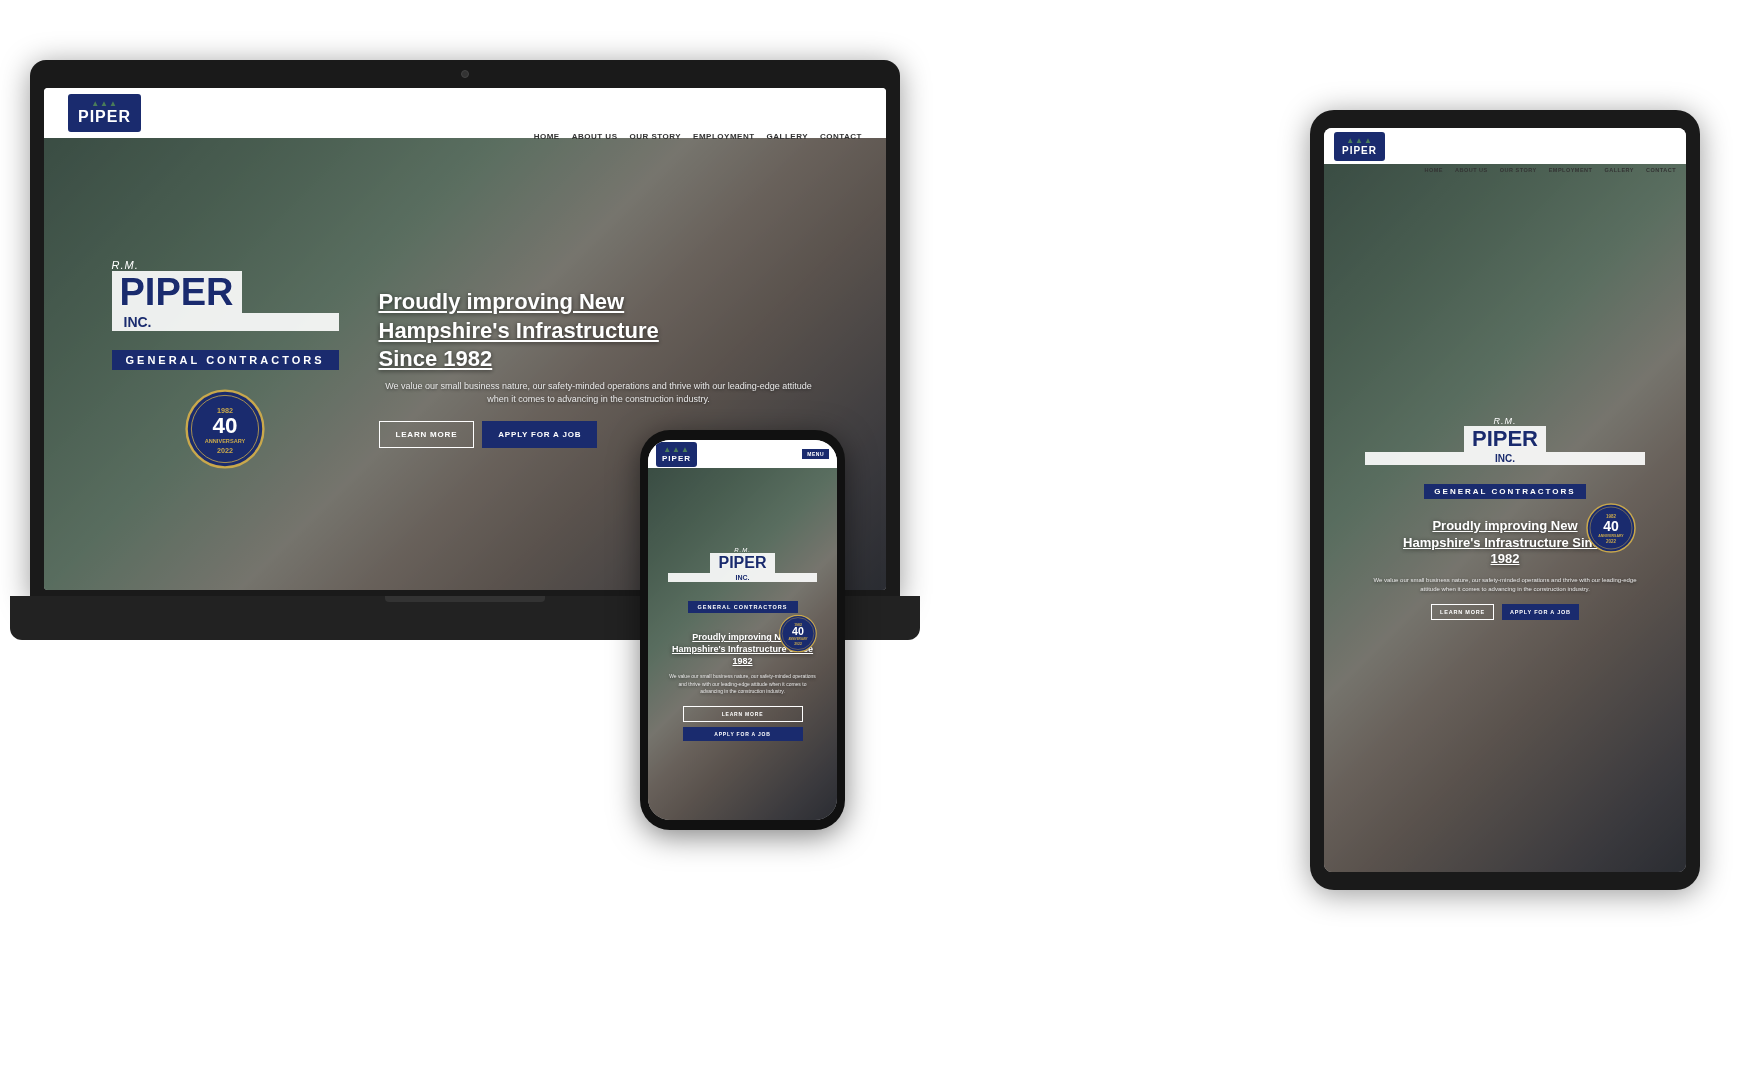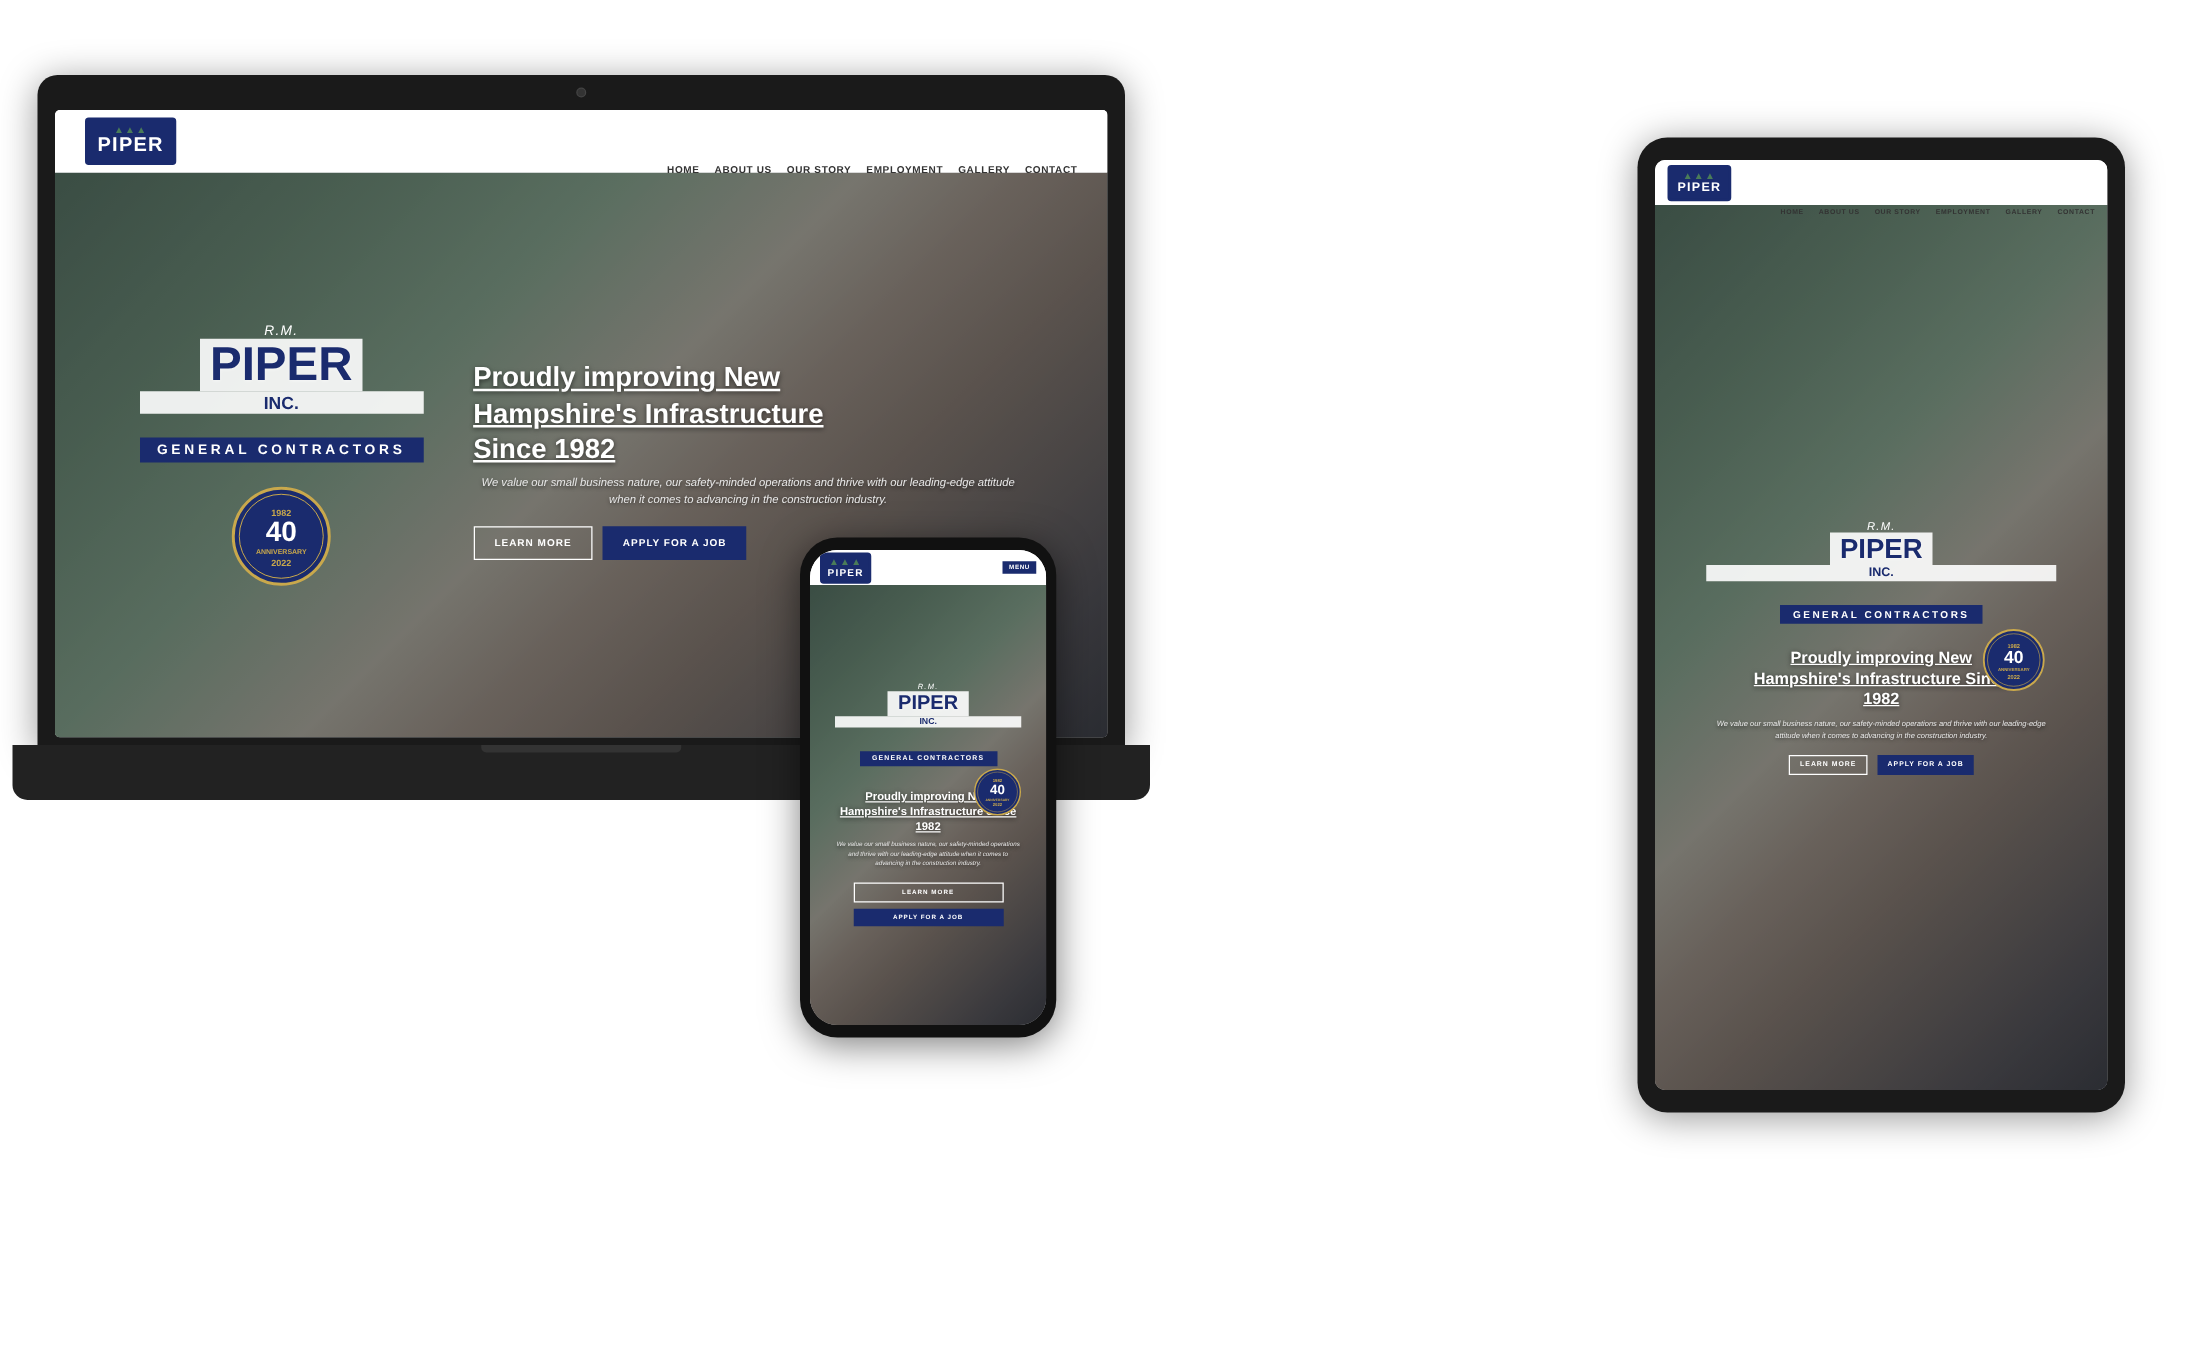--- a/index.html
+++ b/index.html
@@ -241,21 +241,20 @@
       position: relative;
       z-index: 2;
       text-align: center;
       color: #fff;
       padding: 0 20px;
     }
 
     
     .piper-center-logo {
       margin-bottom: 10px;
-      text-align: center;
     }
 
     .piper-rm {
       font-size: 9px;
       color: #fff;
       font-style: italic;
       letter-spacing: 1px;
     }
 
     .piper-name {
@@ -302,21 +301,20 @@
     }
 
     .hero-sub {
       font-size: 7px;
       color: #e8e8e8;
       text-align: center;
       line-height: 1.5;
       max-width: 360px;
       margin: 0 auto 10px;
       text-shadow: 0 1px 3px rgba(0,0,0,0.5);
-      font-style: italic;
     }
 
     .hero-buttons {
       display: flex;
       gap: 8px;
       justify-content: center;
     }
 
     .btn-primary {
       background: #1a2b6e;

